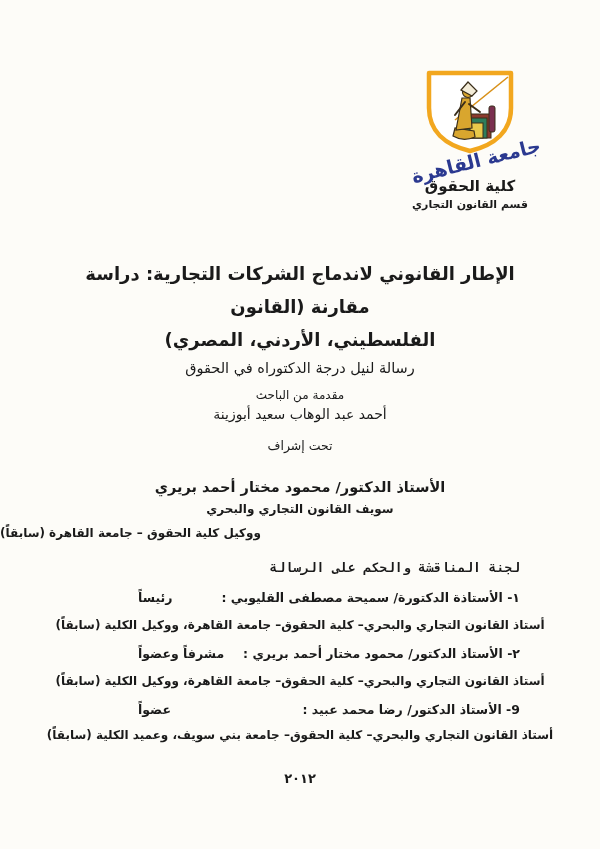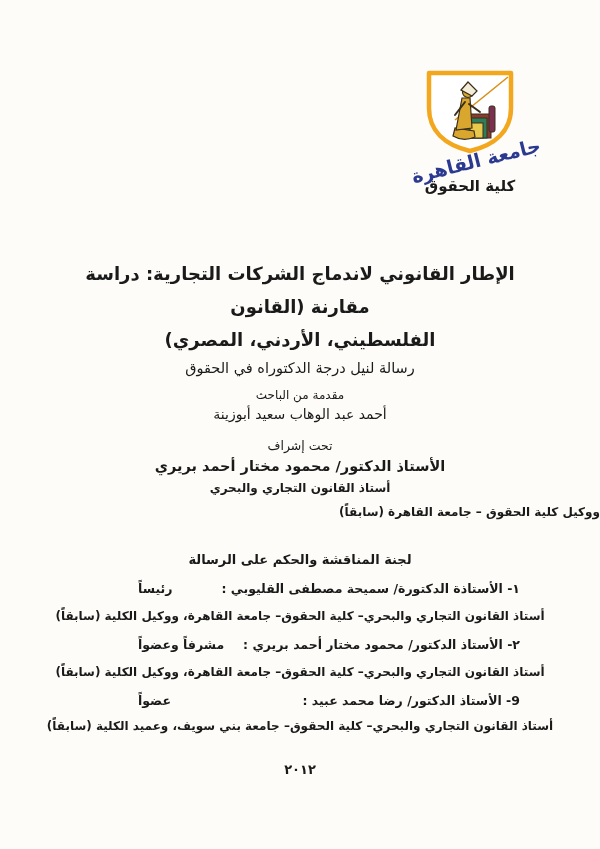--- a/index.html
+++ b/index.html
@@ -56,36 +56,36 @@
     margin-top:8px; line-height:17px;
   }
   .author-name {
     text-align:center; font-size:14px; font-weight:normal; line-height:21px;
   }
   .supervision-label {
     text-align:center; font-size:12.5px; font-weight:normal;
     margin-top:12px; line-height:18px;
   }
   .supervisor-name {
-    text-align:center; font-size:14.5px; font-weight:900; line-height:22px;
+    text-align:center; font-size:14.5px; font-weight:900; line-height:22px;margin-top:21px;
   }
   .supervisor-title1 {
     text-align:center; font-size:12px; font-weight:bold;
     margin-top:2px; line-height:18px;
   }
   .supervisor-title2 {
-    text-align:right; font-size:12px; font-weight:bold;
+    text-align:left; font-size:12px; font-weight:bold;
     margin-top:6px; line-height:18px;
   }
 
   
   .committee { margin:0 80px; }
   .committee-heading {
-    text-align:center; font-size:13px; font-weight:bold;
-    margin-top:30px; line-height:18px;
+    font-size:13px; font-weight:bold;
+    margin-top:18px; line-height:18px;font-family:Liberation Mono, monospace;
   }
   .member-row {
     display:flex;
     justify-content:space-between;
     align-items:baseline;
     font-size:12.5px; font-weight:bold;
     margin-top:10px; line-height:20px;
     padding-left:58px;
   }
   .member-desc {
@@ -119,37 +119,38 @@
 
       <path d="M28 66 q10 6 22 1 l-1 -6 -19 -3 z" fill="#d9a62e" stroke="#3a2e1a" stroke-width="1.2"></path>
       <path d="M37 28 L31 60 L47 58 L45 28 Z" fill="#d9a62e" stroke="#3a2e1a" stroke-width="1.2"></path>
       <circle cx="43" cy="22" r="5.5" fill="#d9a62e" stroke="#3a2e1a" stroke-width="1.2"></circle>
       <path d="M36 20 L43 12 L52 21 L47 26 Z" fill="#f3ecd8" stroke="#3a2e1a" stroke-width="1.2"></path>
       <path d="M40 32 L30 45" stroke="#3a2e1a" stroke-width="2" stroke-linecap="round"></path>
       <path d="M44 34 L55 42" stroke="#3a2e1a" stroke-width="2" stroke-linecap="round"></path>
     </svg>
     <div class="calligraphy">جامعة القاهرة</div>
     <div class="faculty-name">كلية الحقوق</div>
+    <div class="dept-name">قسم القانون التجاري</div>
   </div>
 
   <div class="main">
 
     <h1 class="thesis-title">
       <span>الإطار القانوني لاندماج الشركات التجارية: دراسة مقارنة (القانون</span><br>
       <span>الفلسطيني، الأردني، المصري)</span>
     </h1>
 
     <div class="thesis-statement">رسالة لنيل درجة الدكتوراه في الحقوق</div>
 
     <div class="submitted-label">مقدمة من الباحث</div>
     <div class="author-name">أحمد عبد الوهاب سعيد أبوزينة</div>
 
     <div class="supervision-label">تحت إشراف</div>
     <div class="supervisor-name">الأستاذ الدكتور/ محمود مختار أحمد بريري</div>
-    <div class="supervisor-title1">أستاذ القانون التجاري والبحري</div>
+    <div class="supervisor-title1">سويف القانون التجاري والبحري</div>
     <div class="supervisor-title2">ووكيل كلية الحقوق – جامعة القاهرة (سابقاً)</div>
 
     <div class="committee">
       <div class="committee-heading">لجنة المناقشة والحكم على الرسالة</div>
 
       <div class="member-row">
         <span>١- الأستاذة الدكتورة/ سميحة مصطفى القليوبي :</span>
         <span>رئيساً</span>
       </div>
       <div class="member-desc">أستاذ القانون التجاري والبحري– كلية الحقوق– جامعة القاهرة، ووكيل الكلية (سابقاً)</div>

